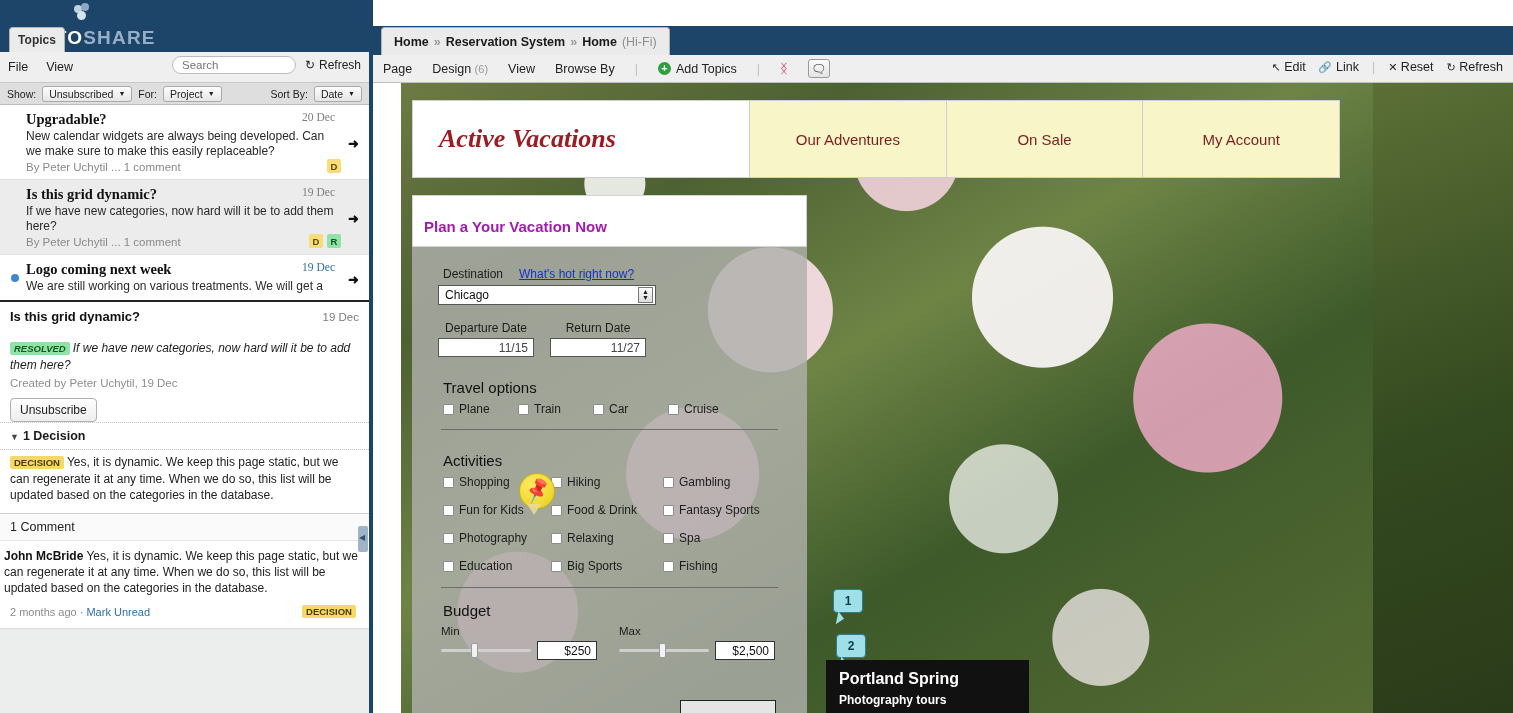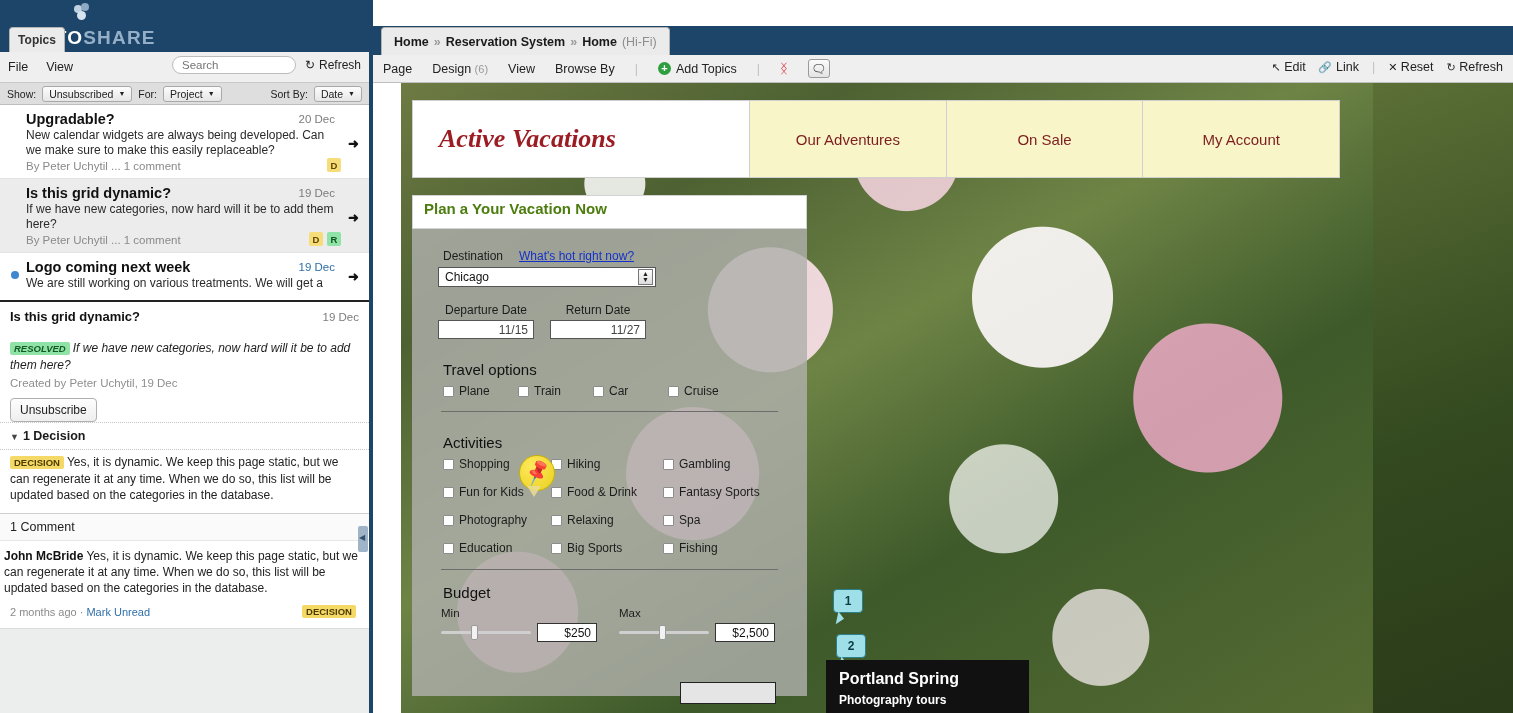--- a/index.html
+++ b/index.html
@@ -65,21 +65,21 @@
     border:1px solid #a9a9a9; border-radius:3px; background:linear-gradient(#fdfdfd,#e6e6e6);
     padding:1px 6px; font-size:10.5px; color:#222; display:inline-flex; gap:5px; align-items:center;
   }
   .minibtn .caret { font-size:7px; }
   #sortwrap { position:absolute; right:7px; display:flex; align-items:center; gap:6px; }
 
   
   #topiclist { height:190px; overflow:hidden; position:relative; }
   .topic { padding:6px 34px 6px 26px; border-bottom:1px solid #e3e3e3; position:relative; }
   .topic.alt { background:#ececec; }
-  .topic .thead { display:flex; justify-content:space-between; align-items:center; }
+  .topic .thead { display:flex; justify-content:space-between; align-items:flex-start;font-family:Liberation Serif, serif; }
   .topic .ttitle { font-weight:bold; font-size:14.5px; color:#111; }
   .topic .tdate { font-size:11.5px; color:#7c7c7c; white-space:nowrap; }
   .topic .tdate.blue { color:#2f6fa8; }
   .topic .tsnip { font-size:12px; color:#2a2a2a; line-height:15px; margin-top:1px; }
   .topic .tmeta { font-size:11.5px; color:#8a8a8a; margin-top:2px; }
   .topic .arrow { position:absolute; right:10px; top:50%; margin-top:-6px; font-size:13px; color:#111; font-weight:bold;}
   .topic .dot { position:absolute; left:11px; top:50%; margin-top:-4px; width:8px;height:8px;border-radius:50%;background:#3f87cf; }
   .badges { position:absolute; right:28px; bottom:6px; display:flex; gap:4px; }
   .badge { width:14px;height:14px;border-radius:2px; font-size:9.5px; font-weight:bold;
            display:flex;align-items:center;justify-content:center; }
@@ -167,22 +167,22 @@
 
   #mastheadwrap { position:absolute; left:39px; top:17px; width:928px; height:78px; display:flex; }
   #brandcell { width:338px; background:#fff; border:1px solid #cfcfcf; display:flex; align-items:center; padding-left:26px;}
   #brandcell .brand { font-family:"Liberation Serif", serif; font-style:italic; font-weight:bold;
                       font-size:26px; color:#9b1c22; }
   .navcell { flex:1; background:#f8f6c8; border:1px solid #cfcfcf; border-left:none;
              display:flex; align-items:center; justify-content:center;
              font-size:15px; color:#7d1d1f; }
 
   #formcard { position:absolute; left:39px; top:112px; width:395px; }
-  #formtitle { background:#fff; border:1px solid #d3d3d3; padding:4px 0 11px 11px;
-               font-weight:bold; font-size:15px; color:#4d7c0f; }
+  #formtitle { background:#fff; border:1px solid #d3d3d3; padding:22px 0 11px 11px;
+               font-weight:bold; font-size:15px; color:#a21caf; }
   #formbody { background:rgba(176,176,172,0.82); padding:20px 0 0 0; height:467px; position:relative;}
 
   .flabelrow { display:flex; align-items:baseline; gap:16px; margin:0 0 4px 31px; }
   .flabel { font-size:12px; color:#1c1c1c; }
   .flink { font-size:12px; color:#1432c8; }
   #destselect {
     margin-left:26px; width:218px; height:20px; background:#fff; border:1px solid #555;
     font-size:12px; color:#111; display:flex; align-items:center; padding-left:6px; position:relative;
   }
   #destselect .spin { position:absolute; right:2px; top:1px; width:15px; height:16px;

